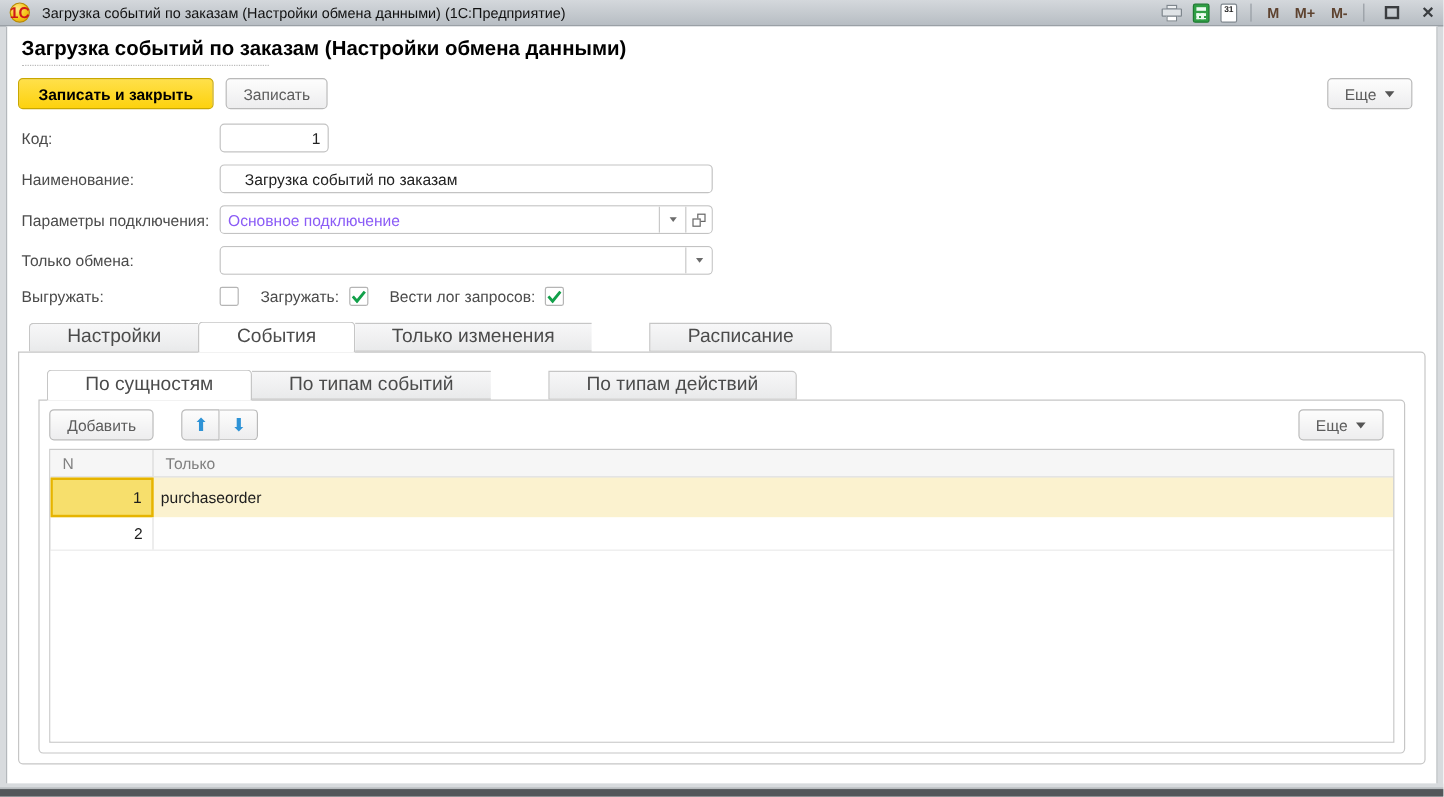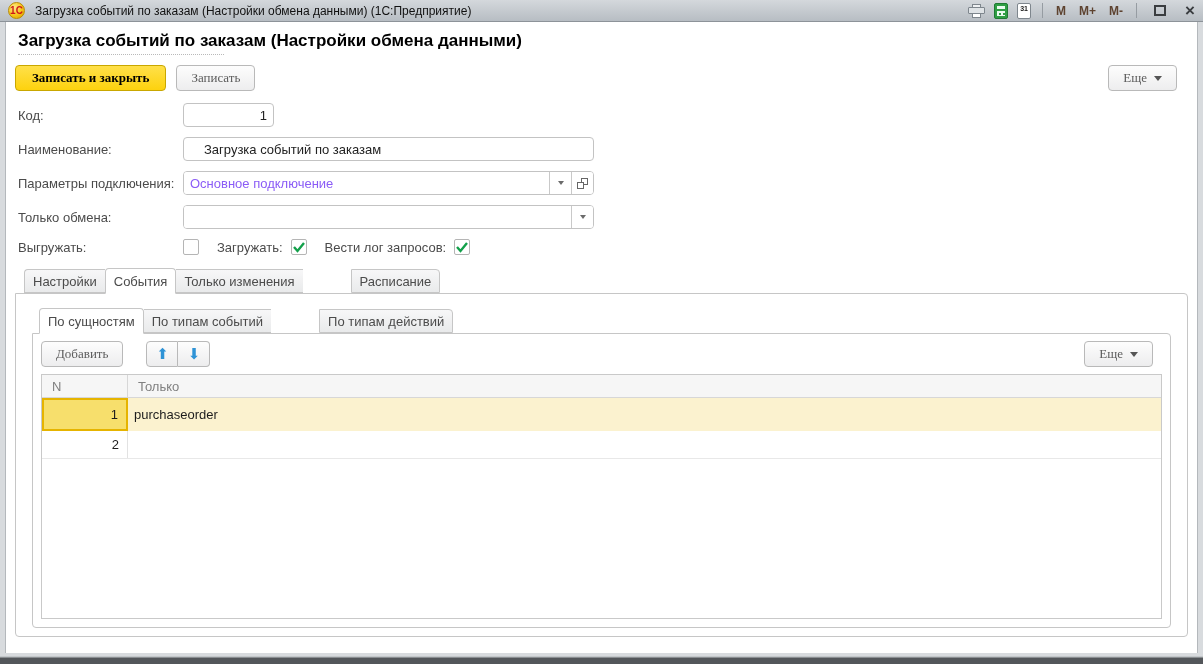--- a/index.html
+++ b/index.html
@@ -4,21 +4,21 @@
 <style>
   * { margin:0; padding:0; box-sizing:border-box; }
   html,body { width:1203px; height:664px; font-family:"Liberation Sans", sans-serif; }
   .window { width:1203px; height:664px; background:#d8dbde; display:flex; flex-direction:column; }
 
   
   .titlebar { height:22px; background:linear-gradient(#d4d8dc,#b7bdc3); border-bottom:1px solid #8d9399;
               display:flex; align-items:center; padding:0 8px; flex:0 0 auto; }
   .tb-title { font-size:12px; color:#111; margin-left:10px; flex:1 1 auto; white-space:nowrap; overflow:hidden; }
   .logo1c { width:17px; height:17px; border-radius:50%; background:radial-gradient(circle at 35% 30%,#ffe98a,#f5c518 55%,#d99b00);
-            border:1px solid #b98a00; color:#d01818; font-size:10px; font-weight:bold; display:flex; align-items:center; justify-content:center; }
+            border:1px solid #b98a00; color:#d01818; font-size:13px; font-weight:bold; display:flex; align-items:center; justify-content:center; }
   .tb-icons { display:flex; align-items:center; gap:9px; }
   .tb-sep { width:1px; height:15px; background:#969ca2; margin:0 2px; }
   .mem-btn { font-size:12px; font-weight:bold; color:#5e4330; padding:0 2px; cursor:default; }
   .icon-printer { width:17px; height:14px; position:relative; }
   .icon-printer .pr-top { position:absolute; left:4px; top:0; width:9px; height:4px; border:1px solid #7e868d; background:#eef0f2; }
   .icon-printer .pr-body { position:absolute; left:0; top:3px; width:17px; height:7px; border:1px solid #7e868d; background:#dfe3e6; border-radius:1px; }
   .icon-printer .pr-out { position:absolute; left:4px; top:9px; width:9px; height:5px; border:1px solid #7e868d; background:#fff; }
   .icon-calc { width:14px; height:16px; background:#2f9e44; border:1px solid #1f7a33; border-radius:2px; position:relative; }
   .icon-calc::before { content:""; position:absolute; left:2px; top:2px; right:2px; height:3px; background:#eafbef; }
   .icon-calc::after { content:""; position:absolute; left:2px; top:7px; right:2px; bottom:2px;
@@ -30,21 +30,21 @@
   .win-close { font-size:17px; line-height:14px; color:#3a3d40; font-weight:bold; margin-left:10px; }
 
   
   .content { flex:1 1 auto; background:#fff; margin:0 5px; border-left:1px solid #b4b8bc; border-right:1px solid #b4b8bc; overflow:hidden; }
   .window-bottom { flex:0 0 11px; background:linear-gradient(#d8dbde 0 3px,#c3c7ca 3px 4px,#53565a 5px); }
 
   .page-title { font-size:17px; font-weight:bold; color:#000; margin:9px 0 0 12px; }
   .title-underline { width:206px; border-bottom:1px dotted #b9b9b9; margin:3px 0 0 12px; }
 
   .cmdbar { display:flex; align-items:center; gap:10px; margin:10px 20px 0 9px; }
-  button { font-family:Liberation Serif, serif; cursor:pointer; }
+  button { font-family:Liberation Sans, sans-serif; cursor:pointer; }
   .btn { height:26px; background:linear-gradient(#fdfdfd,#ededee); border:1px solid #b9b9b9; border-radius:4px;
          font-size:13px; color:#5c5c5c; padding:0 14px; display:inline-flex; align-items:center; justify-content:center; gap:7px; }
   .btn-primary { background:linear-gradient(#ffe04a,#fdd20e); border-color:#c9a700; color:#000; font-weight:bold; padding:0 16px; }
   .spacer { flex:1 1 auto; }
   .caret-down { width:0; height:0; border-left:4px solid transparent; border-right:4px solid transparent; border-top:5px solid #555; }
 
   
   .form { margin:12px 0 0 12px; }
   .frow { display:flex; align-items:center; margin-bottom:10px; }
   .flabel { width:165px; flex:0 0 165px; font-size:13px; color:#4b4b4b; }
@@ -62,21 +62,21 @@
 
   .checks { display:flex; align-items:center; }
   .cb { width:16px; height:16px; border:1px solid #b5b5b5; border-radius:2px; background:#fff; display:inline-flex; align-items:center; justify-content:center; }
   .cb svg { display:none; }
   .cb.checked svg { display:block; }
   .cb-label { font-size:13px; color:#4b4b4b; margin:0 8px 0 18px; }
 
   
   .tabrow { display:flex; align-items:flex-end; height:26px; position:relative; z-index:2; }
   .tabrow.outer { margin:12px 0 0 18px; }
-  .tab { height:24px; display:flex; align-items:center; padding:0 8px; font-size:13px; color:#4b4b4b;
+  .tab { height:24px; display:flex; align-items:center; padding:0 31px; font-size:16px; color:#4b4b4b;
          background:linear-gradient(#f7f7f8,#e9eaeb); border:1px solid #c6c6c6; border-right:none; cursor:pointer; }
   .tab:first-child { border-top-left-radius:4px; }
   .tab:last-child { border-right:1px solid #c6c6c6; border-top-right-radius:4px;margin-left:48px; }
   .tab + .tab { border-top-left-radius:0; }
   .tab.active { height:26px; background:#fff; border-right:1px solid #c6c6c6; border-bottom:1px solid #fff; margin-bottom:-1px;
                 border-top-left-radius:4px; border-top-right-radius:4px; }
   .tab.active + .tab { border-left:none; }
 
   .panel-outer { margin:0 9px; border:1px solid #c6c6c6; border-radius:0 4px 4px 4px; background:#fff; height:344px; padding-top:13px; }
   .tabrow.inner { margin-left:23px; }

